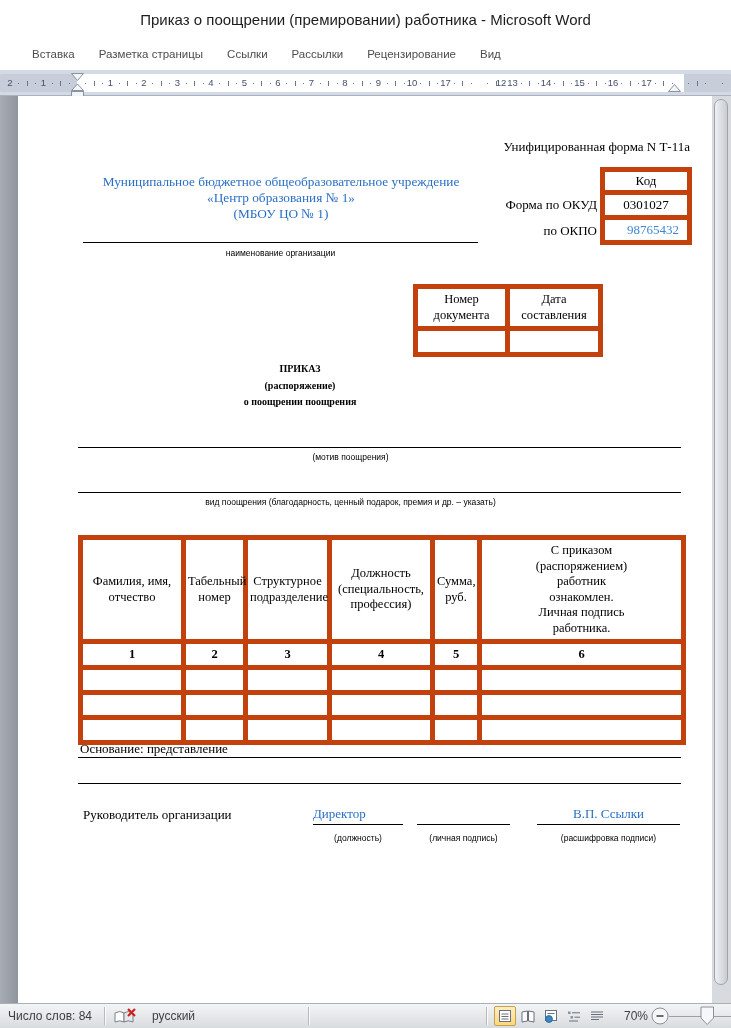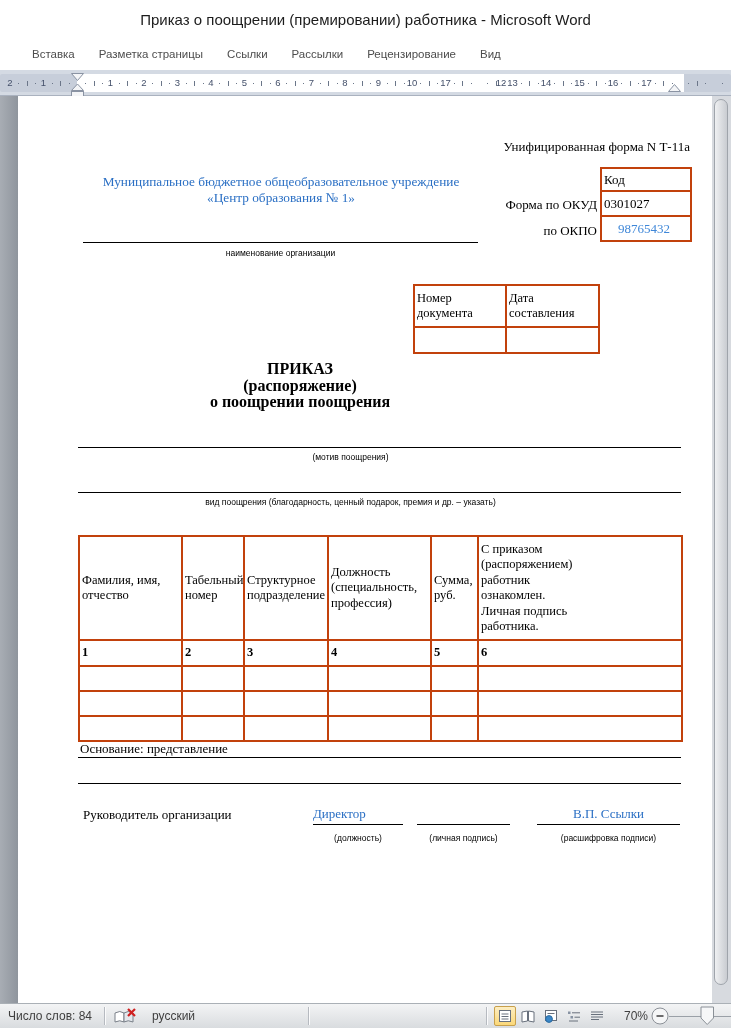--- a/index.html
+++ b/index.html
@@ -33,21 +33,21 @@
   .page{position:absolute;left:18px;top:0;width:694px;height:907px;background:#fff;}
   
   .doc{font-family:"Liberation Serif","DejaVu Serif",serif;color:#000;}
   .abs{position:absolute;}
   .blue{color:var(--accent,#2a6fc4);}
   .lightblue{color:var(--accent2,#3f87d8);}
   .small-cap{font-size:8.5px;font-family:Liberation Sans, sans-serif;}
   .hline{position:absolute;height:1px;background:#000;}
   table.frm{border-collapse:collapse;table-layout:fixed;
             font-family:"Liberation Serif","DejaVu Serif",serif;}
-  table.frm td{border:2px solid #c2410c;vertical-align:middle;
+  table.frm td{border:5px solid #c2410c;text-align:center;vertical-align:middle;
                font-size:12.5px;line-height:15.5px;white-space:pre-line;padding:0 2px;box-sizing:border-box;margin-left:44px;}
   
   .status-bar{position:absolute;left:0;top:1003px;width:731px;height:25px;
               background:linear-gradient(#f3f4f5,#d9dcdf);border-top:1px solid #aab0b6;box-sizing:border-box;}
   .sb-text{position:absolute;top:5px;font-size:12px;color:#3f3f3f;}
   .sb-sep{position:absolute;top:3px;width:1px;height:18px;background:#b6bac0;box-shadow:1px 0 0 #fbfbfc;}
   .vbtn{position:absolute;top:2px;width:22px;height:20px;display:flex;align-items:center;
         justify-content:center;border-radius:2px;}
   .vbtn.active{background:linear-gradient(#fdeec3,#fbd879);border:1px solid #c8a04b;box-sizing:border-box;}
 </style>
@@ -174,20 +174,21 @@
   <div class="workspace">
     <div class="left-strip"></div>
 
     <div class="page doc">
 
       <div class="abs" style="right:22px;top:43px;font-size:13px;">Унифицированная форма N Т-11а</div>
 
       <div class="abs blue" style="left:35px;top:78px;width:456px;text-align:center;font-size:13.3px;line-height:16px;">
         <div>Муниципальное бюджетное общеобразовательное учреждение</div>
         <div>«Центр образования № 1»</div>
+        <div>(МБОУ ЦО № 1)</div>
       </div>
       <div class="hline" style="left:65px;top:146px;width:395px;"></div>
       <div class="abs small-cap" style="left:65px;top:152px;width:395px;text-align:center;">наименование организации</div>
 
       <div class="abs" style="right:115px;top:101px;font-size:13px;">Форма по ОКУД</div>
       <div class="abs" style="right:115px;top:127px;font-size:13px;">по ОКПО</div>
       <table class="frm abs" style="left:582px;top:71px;width:92px;">
         <tbody>
             <tr>
               <td style="height:23px;font-size:13px;">Код</td>
@@ -213,21 +214,21 @@
           <td>Дата
 составления</td>
         </tr>
         <tr>
           <td style="height:26px;"></td>
           <td></td>
         </tr>
       </tbody>
         </table>
 
-      <div class="abs" style="left:82px;top:265px;width:400px;text-align:center;font-size:16px;font-weight:bold;line-height:16.5px;">
+      <div class="abs" style="left:82px;top:265px;width:400px;text-align:center;font-size:10px;font-weight:bold;line-height:16.5px;">
         <div>ПРИКАЗ</div>
         <div>(распоряжение)</div>
         <div>о поощрении поощрения</div>
       </div>
 
       <div class="hline" style="left:60px;top:351px;width:603px;"></div>
       <div class="abs small-cap" style="left:60px;top:356px;width:545px;text-align:center;">(мотив поощрения)</div>
 
       <div class="hline" style="left:60px;top:396px;width:603px;"></div>
       <div class="abs small-cap" style="left:60px;top:401px;width:545px;text-align:center;">вид поощрения (благодарность, ценный подарок, премия и др. – указать)</div>

